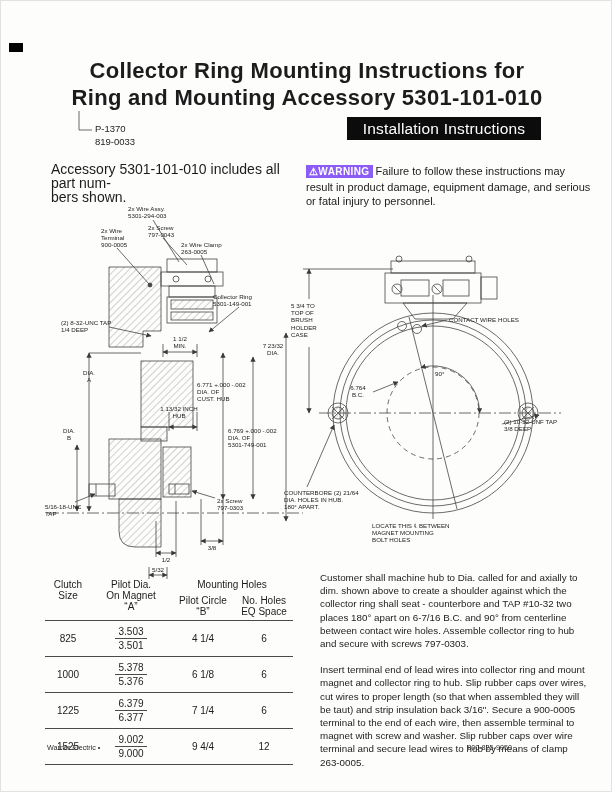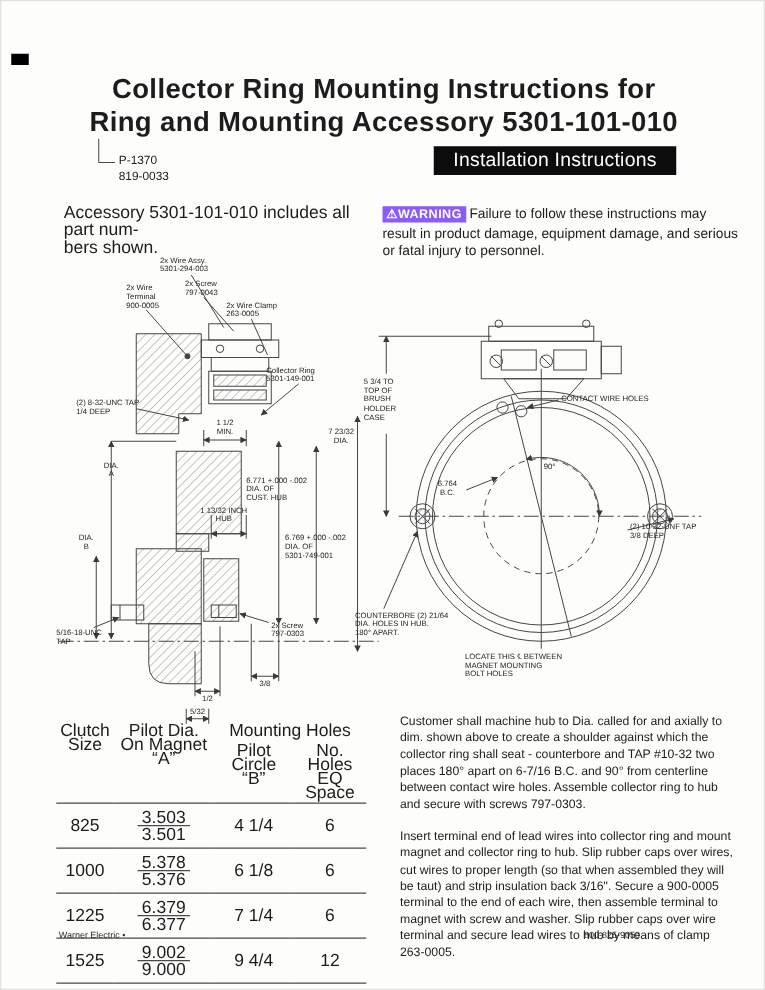--- a/index.html
+++ b/index.html
@@ -12,21 +12,21 @@
   .docnums{position:absolute;left:94px;top:121px;font-size:9.5px;line-height:13px;white-space:pre-line;}
   .banner{position:absolute;left:346px;top:116px;width:194px;height:23px;background:#0c0c0c;
           color:#fff;font-size:15.5px;line-height:23px;text-align:center;letter-spacing:.2px;}
   .intro{position:absolute;left:50px;top:161px;width:252px;font-size:14px;line-height:14px;white-space:pre-line;}
   .warn{position:absolute;left:305px;top:152px;width:285px;font-size:11px;line-height:14.5px;}
   .badge{background:#8b5cf6;color:#fff;font-weight:bold;font-size:10px;padding:1px 3px;letter-spacing:.4px;}
   svg.draw{position:absolute;left:0;top:0;width:612px;height:792px;}
   .lbl{position:absolute;font-size:6.2px;line-height:7.2px;white-space:pre-line;color:#232323;}
   .lbl.c{text-align:center;}
   table.spec{position:absolute;left:44px;top:576px;width:248px;border-collapse:collapse;
-             font-size:14px;line-height:11px;table-layout:fixed;}
+             font-size:10px;line-height:11px;table-layout:fixed;}
   .spec th{font-weight:normal;text-align:center;padding:2px 1px 3px;white-space:pre-line;vertical-align:top;}
   .spec th.underl{border-bottom:1px solid #4a4a4a;}
   .spec td{text-align:center;padding:5px 1px;border-bottom:1px solid #4a4a4a;vertical-align:middle;}
   .lims{display:inline-block;}
   .lims .hi{display:block;border-bottom:1px solid #4a4a4a;padding:0 3px 1px;}
   .lims .lo{display:block;padding-top:1px;}
   .paras{position:absolute;left:303px;top:570px;width:286px;font-size:9.8px;line-height:13.2px;}
   .paras p{margin:0 0 13px 16px;}
   .footer-left{position:absolute;left:46px;top:742px;font-size:7.2px;color:#2a2a2a;}
   .footer-right{position:absolute;left:0;top:742px;width:511px;text-align:right;font-size:7.2px;color:#2a2a2a;}

